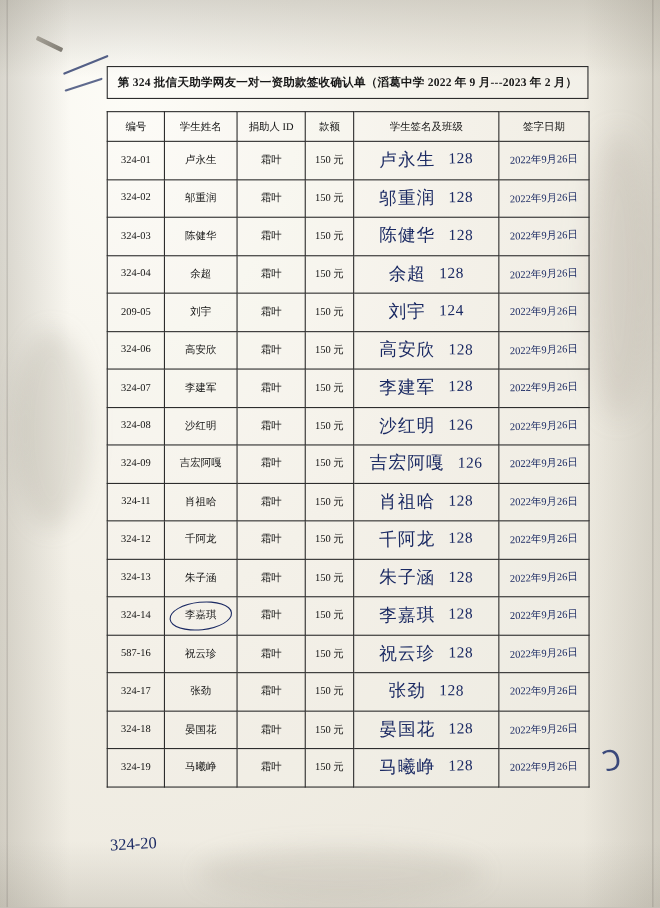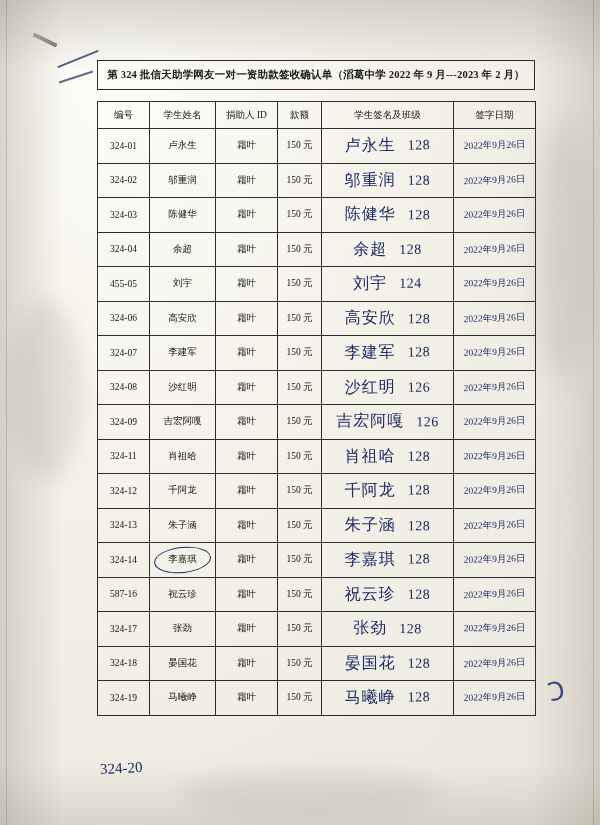--- a/index.html
+++ b/index.html
@@ -336,21 +336,21 @@
               <span class="hw hw-num">128</span>
             </div>
           </td>
           <td>
             <div class="date-wrap">
               <span class="hw hw-date">2022年9月26日</span>
             </div>
           </td>
         </tr>
         <tr>
-          <td class="cell-id">455-05</td>
+          <td class="cell-id">209-05</td>
           <td class="cell-name">刘宇</td>
           <td class="cell-donor">霜叶</td>
           <td class="cell-amt">150 元</td>
           <td>
             <div class="sign-wrap">
               <span class="hw hw-sign">刘宇</span>
               <span class="hw hw-num">124</span>
             </div>
           </td>
           <td>

